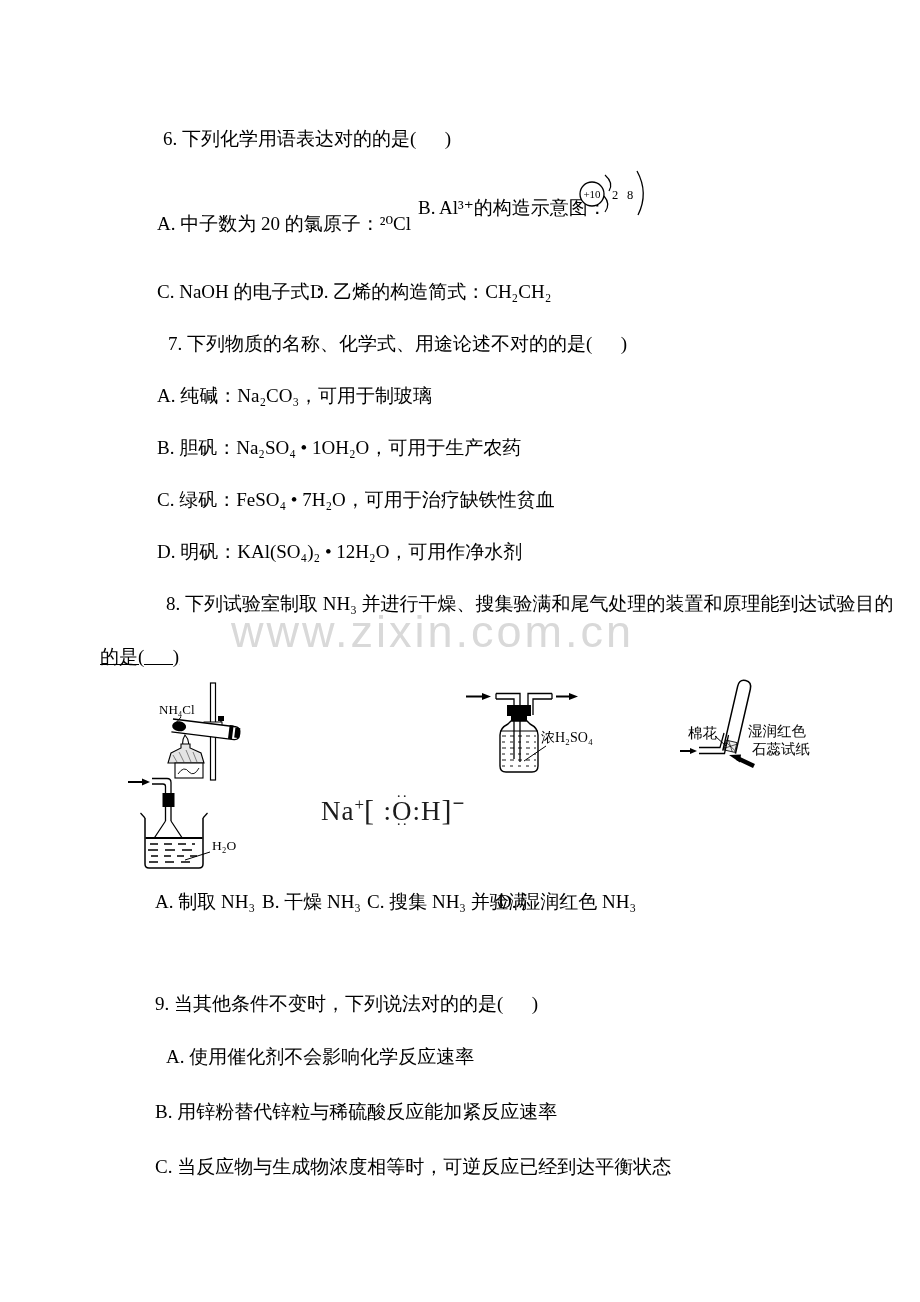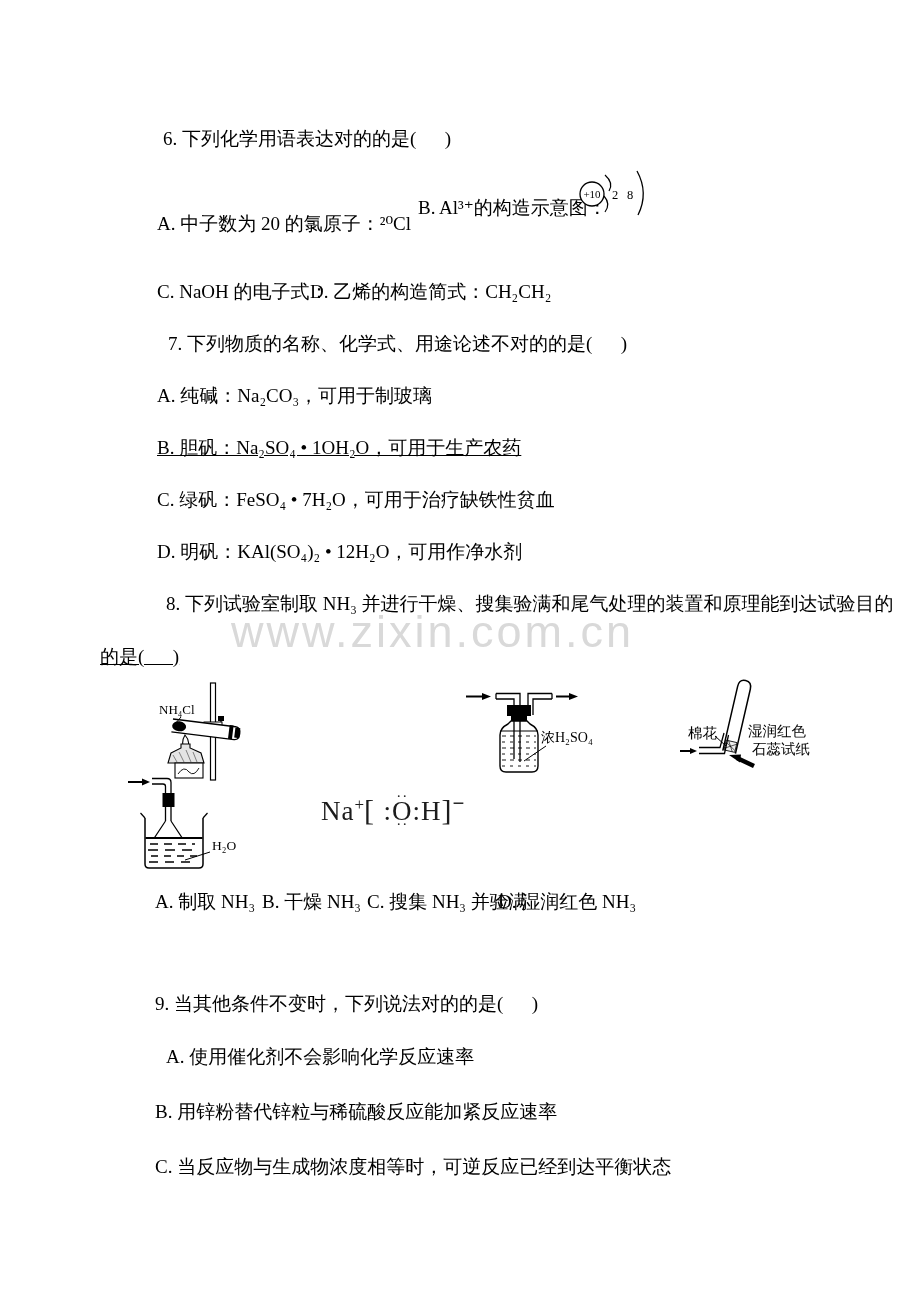--- a/index.html
+++ b/index.html
@@ -48,21 +48,21 @@
     <text x="42" y="33" font-size="12.5">2</text>
     <text x="57" y="33" font-size="12.5">8</text>
     <path d="M67 5 Q79 27 68 49" fill="none" stroke="#000" stroke-width="1.3"></path>
   </svg>
 
   <div class="txt" style="left:157px;top:280px;">C. NaOH 的电子式：</div>
   <div class="txt" style="left:310px;top:280px;">D. 乙烯的构造简式：CH₂CH₂</div>
 
   <div class="txt" style="left:168px;top:332px;">7. 下列物质的名称、化学式、用途论述不对的的是(      )</div>
   <div class="txt" style="left:157px;top:384px;">A. 纯碱：Na₂CO₃，可用于制玻璃</div>
-  <div class="txt" style="left:157px;top:436px;text-decoration:underline;">B. 胆矾：Na₂SO₄ • 1OH₂O，可用于生产农药</div>
+  <div class="txt" style="left:157px;top:436px;">B. 胆矾：Na₂SO₄ • 1OH₂O，可用于生产农药</div>
   <div class="txt" style="left:157px;top:488px;">C. 绿矾：FeSO₄ • 7H₂O，可用于治疗缺铁性贫血</div>
   <div class="txt" style="left:157px;top:540px;">D. 明矾：KAl(SO₄)₂ • 12H₂O，可用作净水剂</div>
 
   <div class="txt" style="left:166px;top:592px;">8. 下列试验室制取 NH₃ 并进行干燥、搜集验满和尾气处理的装置和原理能到达试验目的</div>
   <div class="watermark">www.zixin.com.cn</div>
   <div class="txt" style="left:100px;top:645px;text-decoration:underline;">的是(      )</div>
 
   <svg style="left:125px;top:672px;" width="125" height="208" viewBox="0 0 125 208">
 
     <rect x="85.5" y="11" width="5" height="97" fill="#fff" stroke="#000" stroke-width="1.2"></rect>

